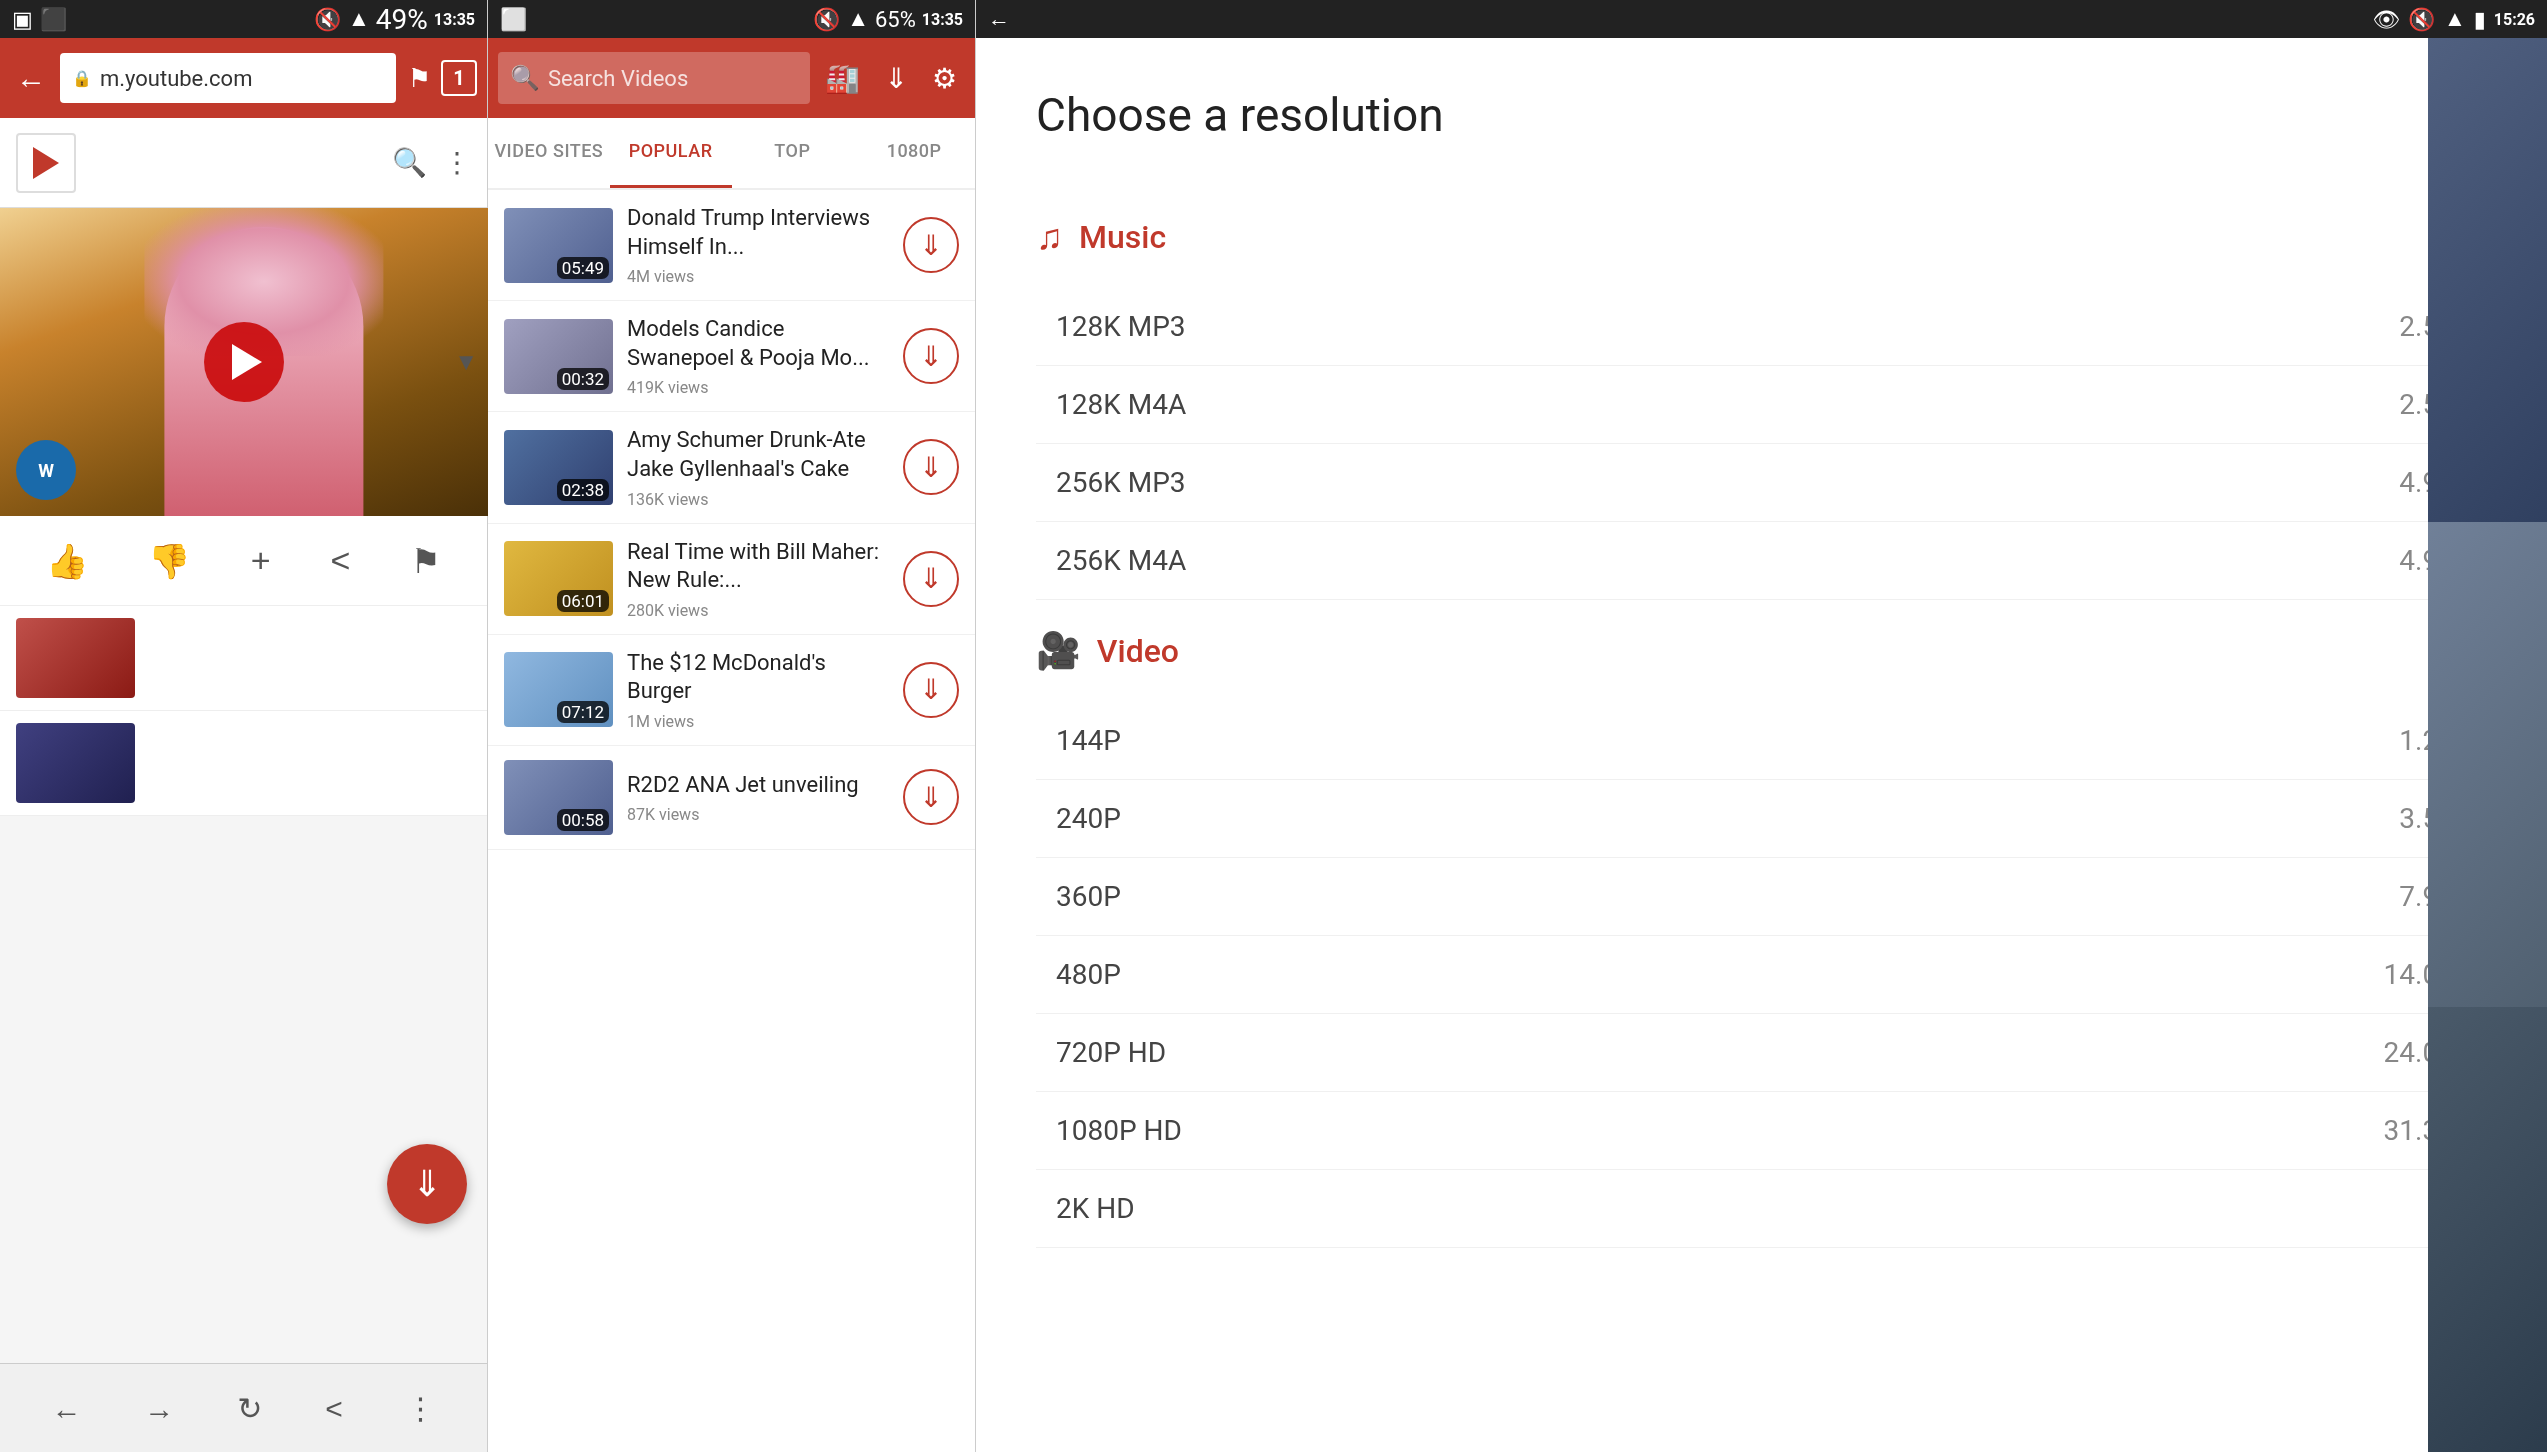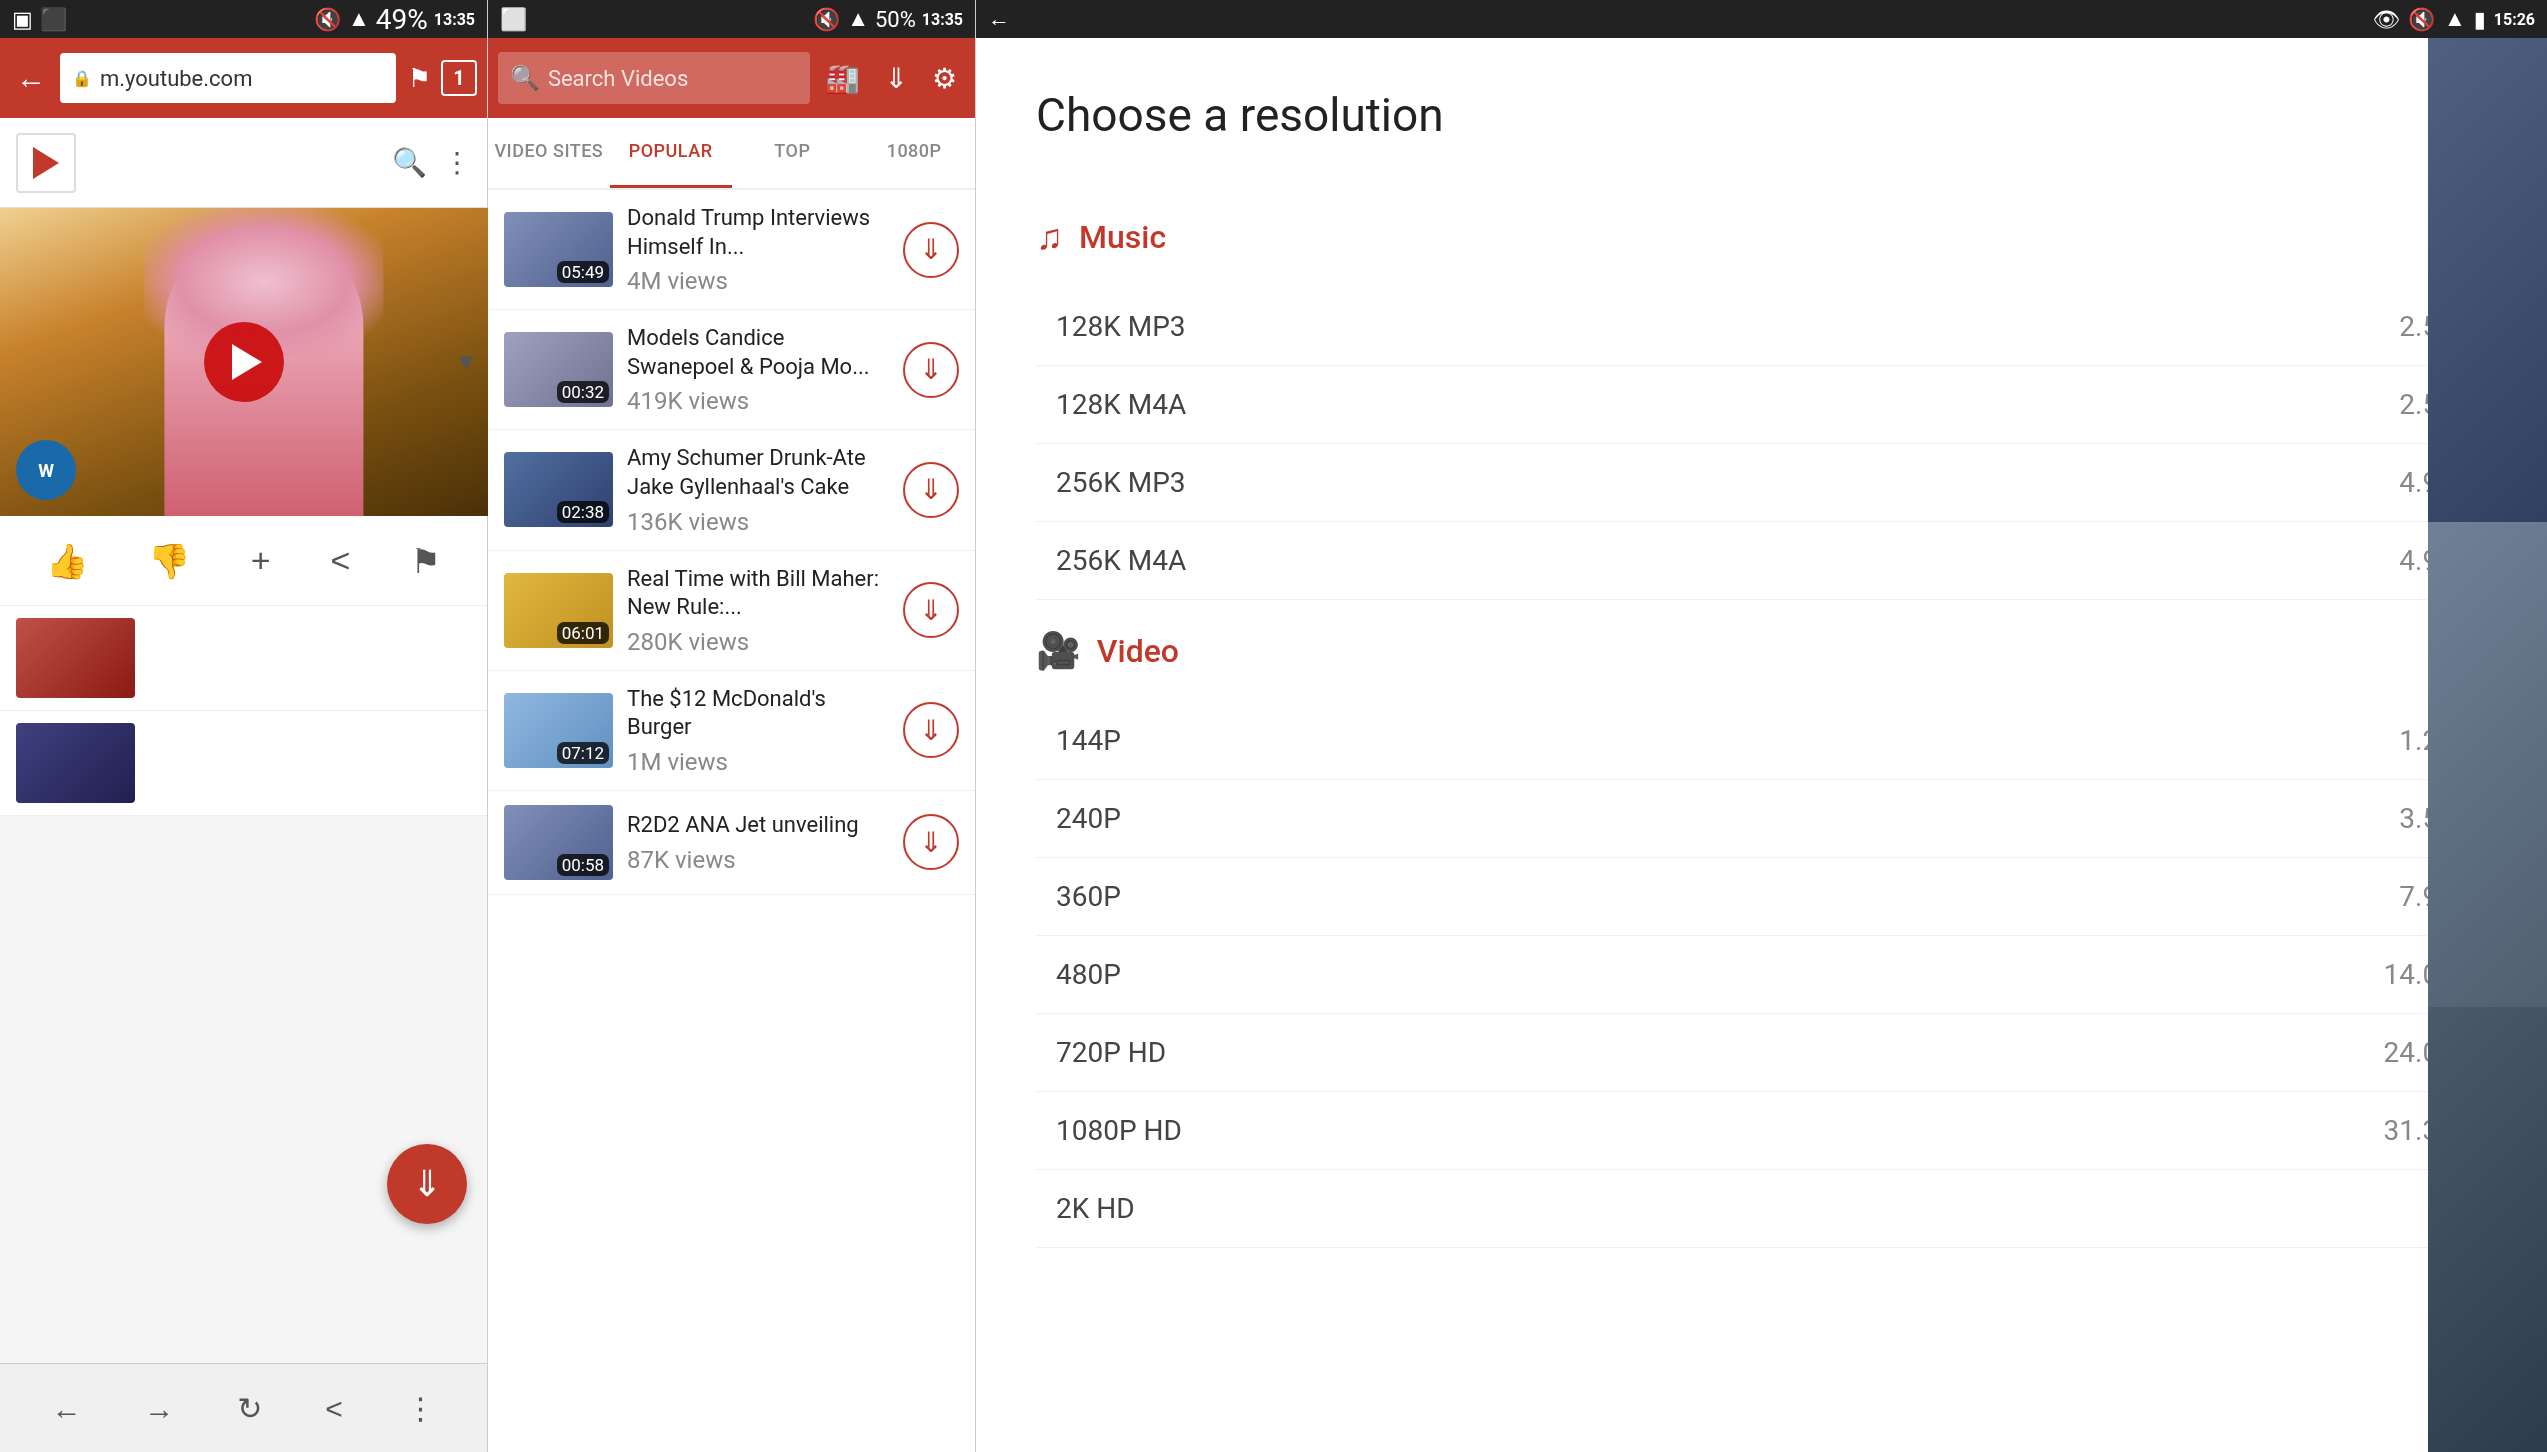--- a/index.html
+++ b/index.html
@@ -347,21 +347,21 @@
       position: absolute;
       bottom: 4px; right: 4px;
       background: rgba(0,0,0,0.75);
       color: #fff;
       font-size: 17px;
       padding: 1px 5px;
       border-radius: 7px;
     }
     .video-info { flex: 1; }
     .video-title { font-size: 22px; color: #222; line-height: 1.3; margin-bottom: 6px; }
-    .video-views { font-size: 24px; color: #888; }
+    .video-views { font-size: 16px; color: #888; }
     .download-btn {
       width: 56px; height: 56px;
       border: 2px solid #c0392b;
       border-radius: 50%;
       display: flex; align-items: center; justify-content: center;
       cursor: pointer;
       background: #fff;
       flex-shrink: 0;
     }
     .download-arrow {
@@ -529,21 +529,21 @@
 
 <div class="panel-downloader">
 
   <div class="status-bar-2">
     <div class="status-bar-left">
       <span>⬜</span>
     </div>
     <div class="status-bar-right">
       <span>🔇</span>
       <span>▲</span>
-      <span>50%</span>
+      <span>65%</span>
       <span class="status-time">13:35</span>
     </div>
   </div>
 
   <div class="downloader-toolbar">
     <div class="search-bar">
       <span class="search-icon">🔍</span>
       <span class="search-placeholder">Search Videos</span>
     </div>
     <button class="toolbar-action-btn">🏭</button>

